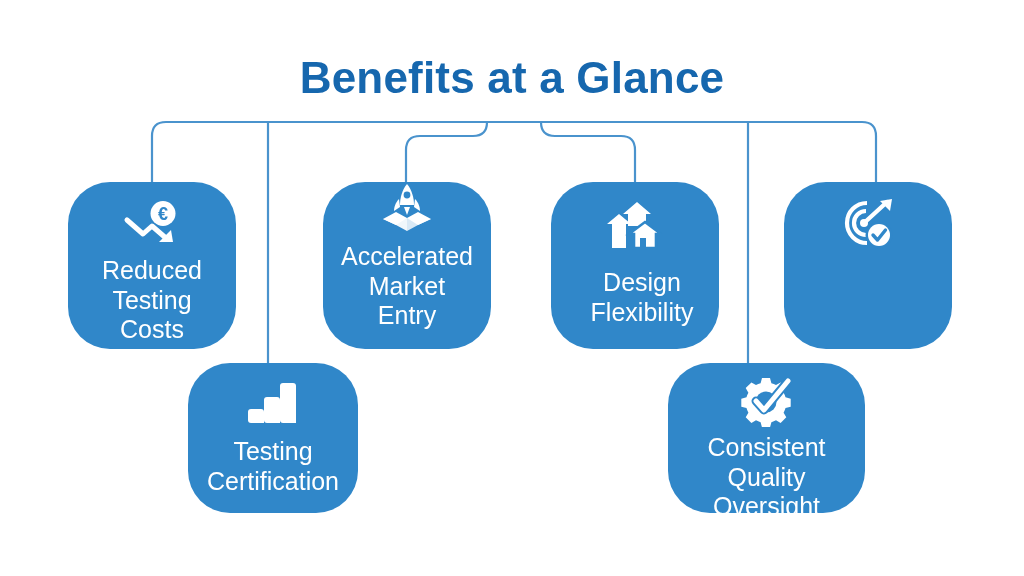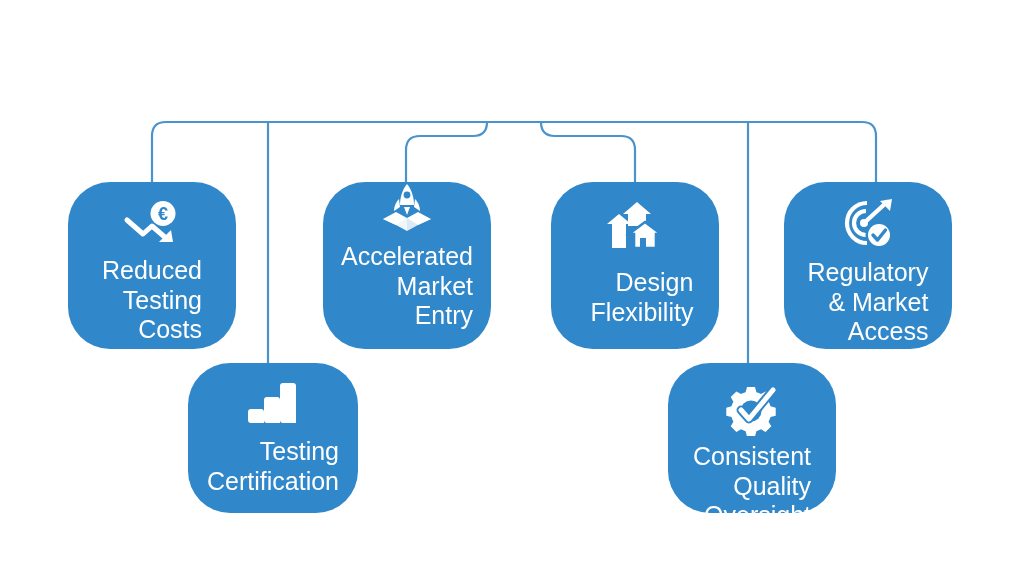--- a/index.html
+++ b/index.html
@@ -45,46 +45,47 @@
     flex-direction: column;
     align-items: center;
     justify-content: flex-start;
   }
   .card .icon {
     display: block;
     line-height: 0;
   }
   .card .label {
     color: #ffffff;
-    text-align: right;
+    text-align: center;
     font-size: 25px;
     line-height: 1.18;
     font-weight: normal;
     white-space: pre-line;
     padding: 0 6px;
   }
   
   #card-0 { left: 68px;  top: 182px; width: 168px; height: 167px; padding-top: 18px; }
   #card-0 .label { margin-top: 6px; }
   #card-1 { left: 188px; top: 363px; width: 170px; height: 150px; padding-top: 16px; }
   #card-1 .label { margin-top: 10px; }
   #card-2 { left: 323px; top: 182px; width: 168px; height: 167px; }
   #card-2 .label { margin-top: 8px; }
   #card-3 { left: 551px; top: 182px; width: 168px; height: 167px; padding-top: 18px; }
   #card-3 .label { margin-top: 16px; margin-left: 14px; }
-  #card-4 { left: 668px; top: 363px; width: 168px; height: 150px; padding-top: 23px; }
+  #card-4 { left: 668px; top: 363px; width: 197px; height: 150px; padding-top: 14px; }
   #card-4 .label { margin-top: 6px; }
   #card-5 { left: 784px; top: 182px; width: 168px; height: 167px; padding-top: 16px; }
   #card-5 .label { margin-top: 8px; }
 </style>
 </head>
 <body>
 
 <div id="canvas">
 
+  <div id="title">Benefits at a Glance</div>
 
   <svg id="connectors" viewBox="0 0 1024 576" xmlns="http://www.w3.org/2000/svg">
     <g fill="none" stroke="#4a93cd" stroke-width="2.2" stroke-linecap="butt">
 
       <path d="M 166 122 L 862 122"></path>
 
       <path d="M 166 122 Q 152 122 152 136 L 152 182"></path>
 
       <path d="M 268 122 L 268 366"></path>
 
@@ -197,18 +198,15 @@
         <circle cx="27" cy="25" r="4" fill="#ffffff"></circle>
 
         <path d="M 27 25 L 50 4" fill="none" stroke="#ffffff" stroke-width="4.4" stroke-linecap="round"></path>
         <path d="M 43 3 L 55 1 L 53 13 Z" fill="#ffffff"></path>
 
         <circle cx="42" cy="37" r="13.5" fill="#3087c9"></circle>
         <circle cx="42" cy="37" r="11" fill="#ffffff"></circle>
         <path d="M 36 37 L 40.5 42 L 48.5 32" fill="none" stroke="#3087c9" stroke-width="3.4" stroke-linecap="round" stroke-linejoin="round"></path>
       </svg>
     </span>
-    <div class="label">Regulatory
-&amp; Market
-Access</div>
   </div>
 
 </div>
 
 </body></html>

